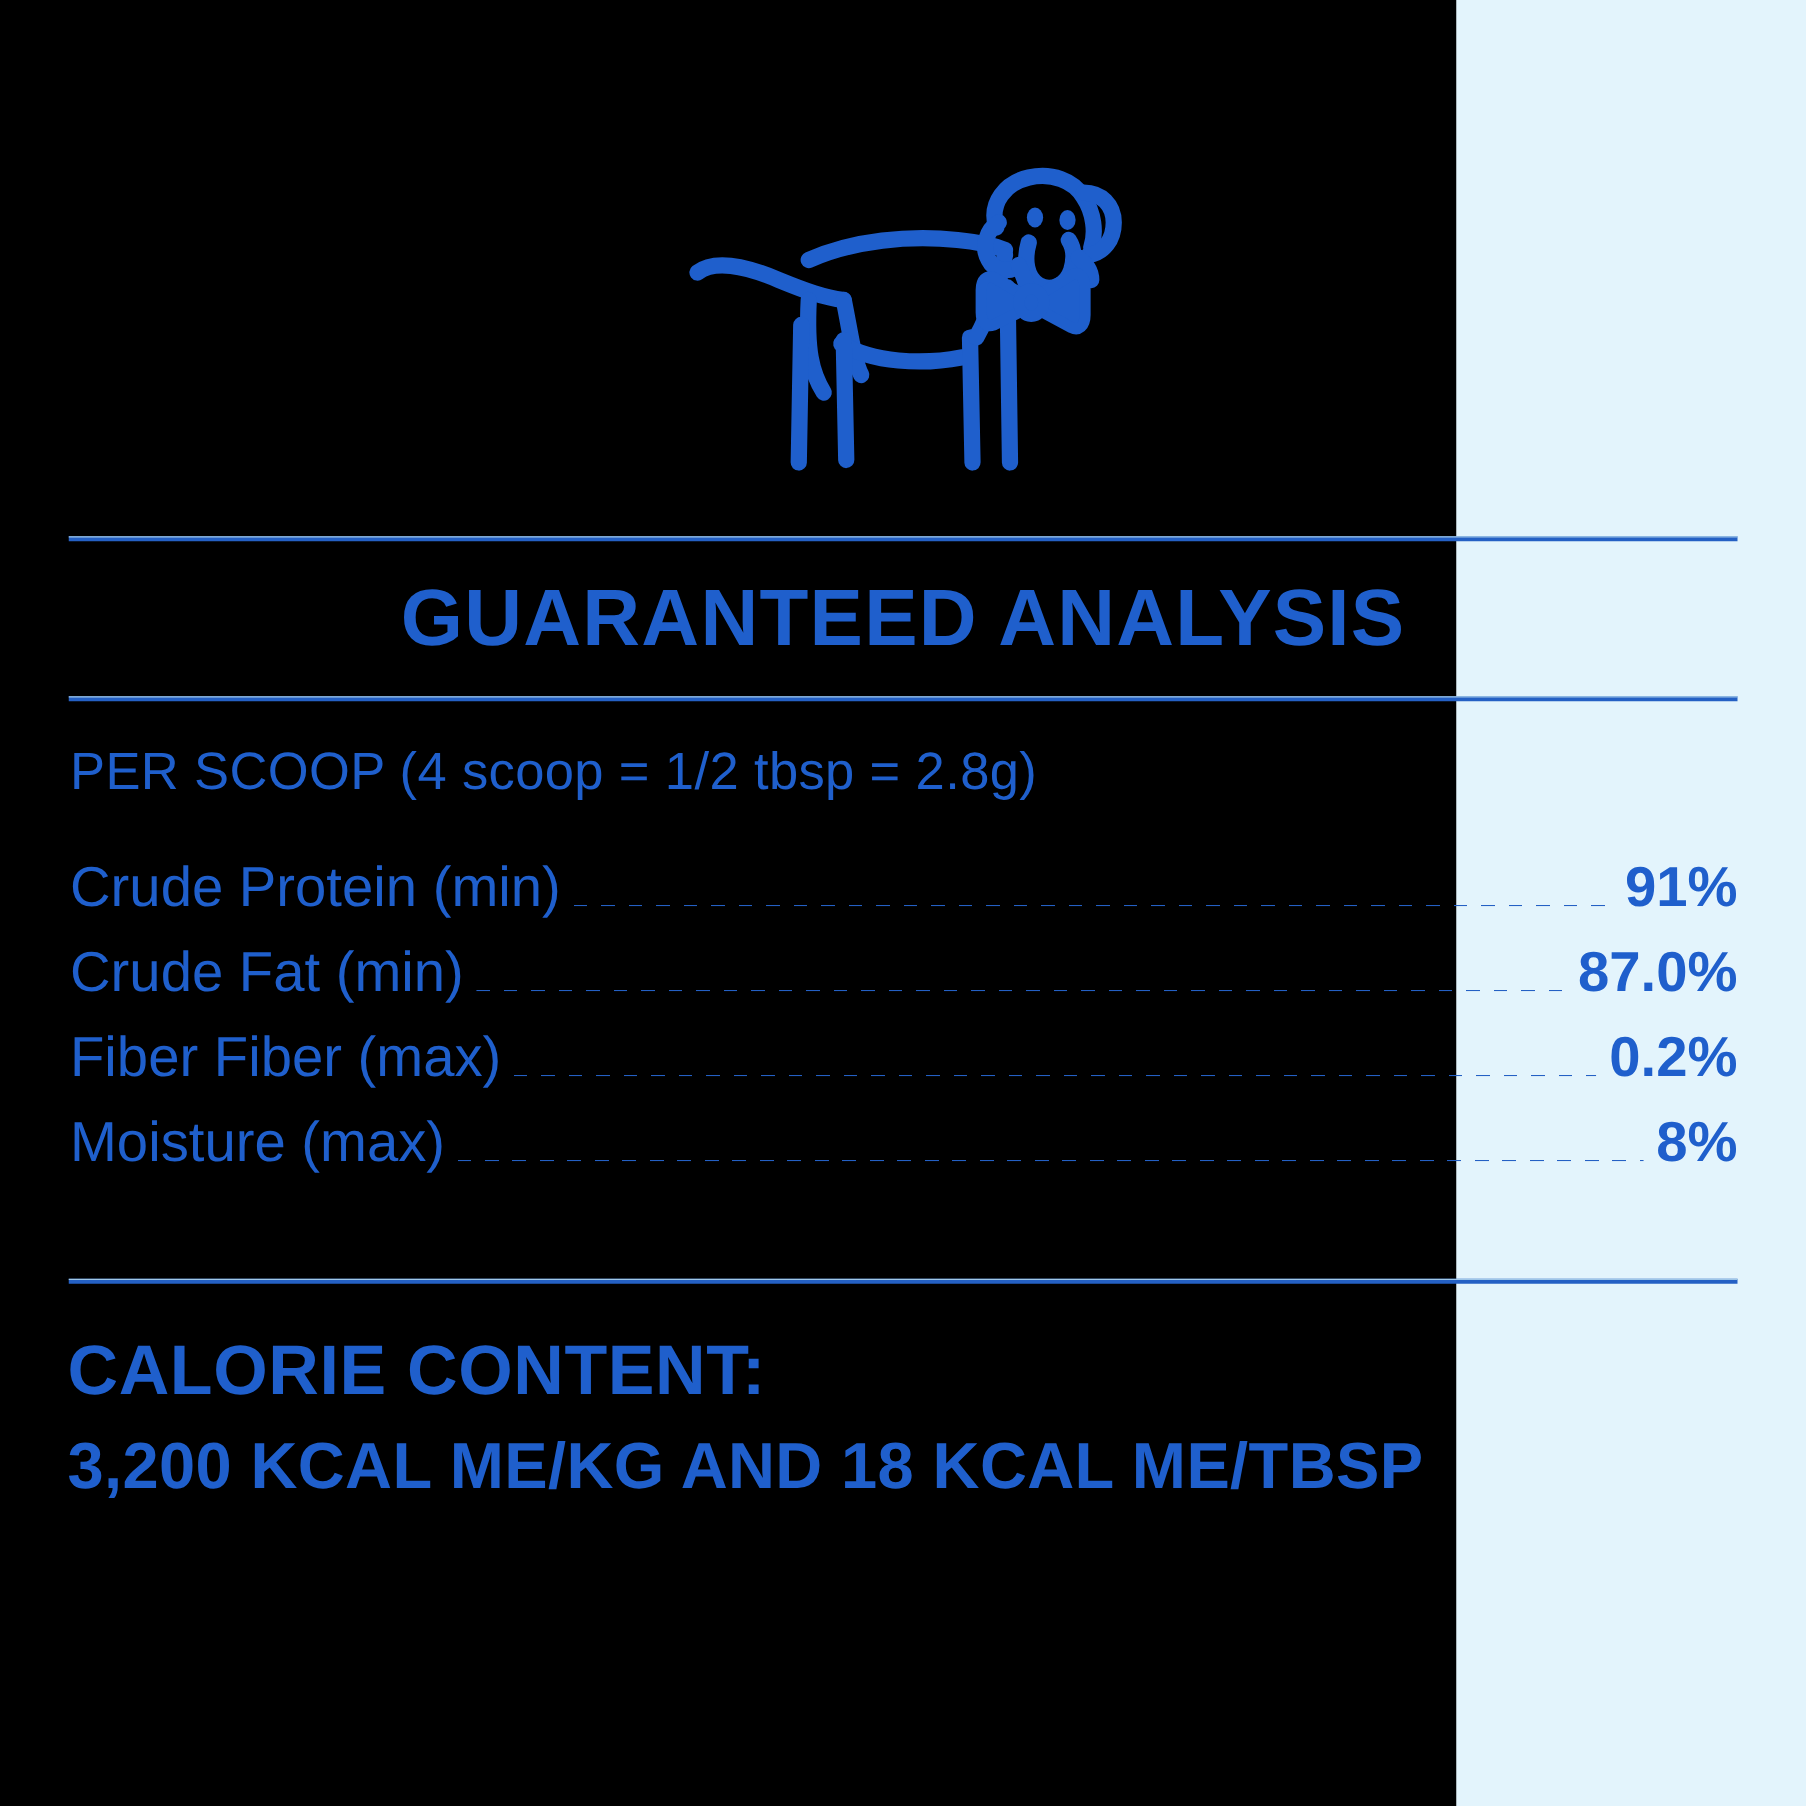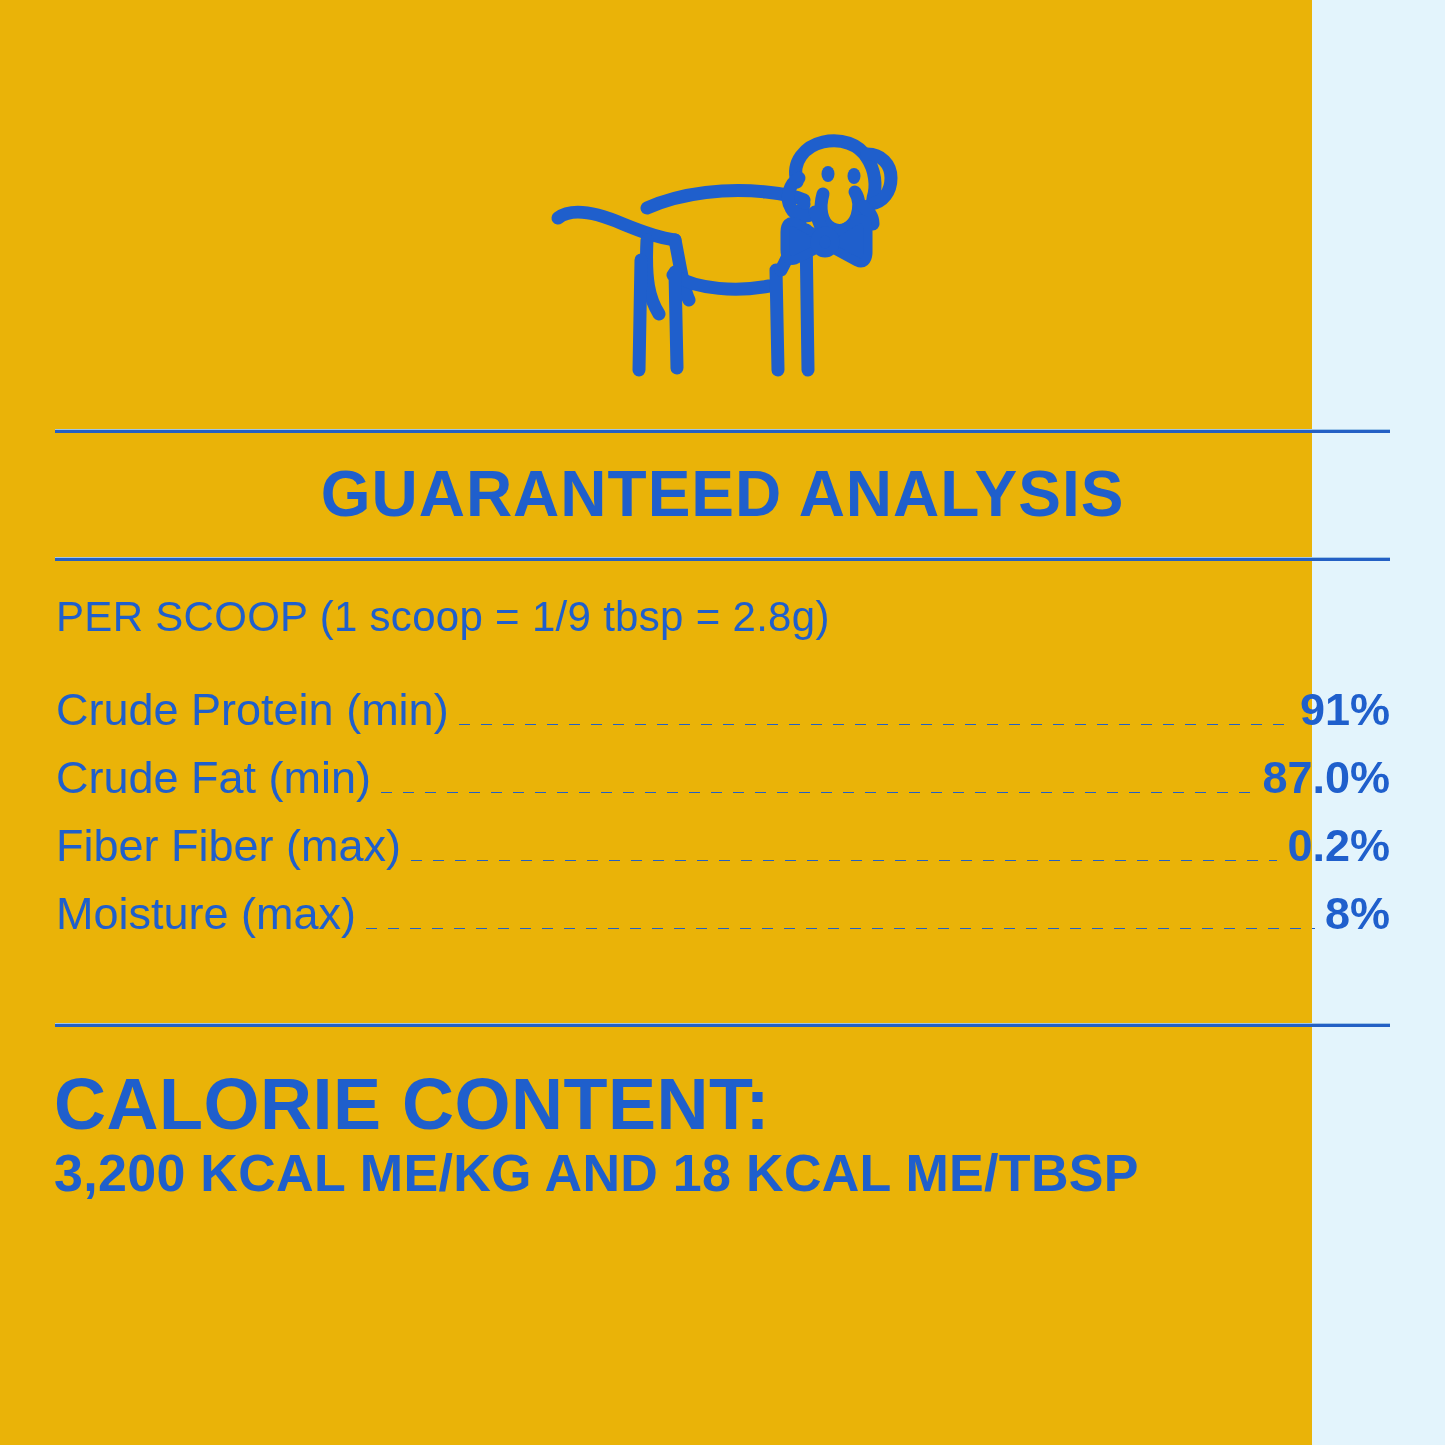--- a/index.html
+++ b/index.html
@@ -7,23 +7,23 @@
   html, body {
     width: 1445px;
     height: 1445px;
     background: #e3f4fc;
     font-family: "Liberation Sans", sans-serif;
     overflow: hidden;
   }
 
   .panel {
     position: relative;
-    width: 1312px;
+    width: 1165px;
     height: 1445px;
-    background: #eab308;
+    background: #000000;
   }
 
   
   .logo-wrap {
     position: absolute;
     top: 120px;
     left: 0;
     width: 1445px;
     height: 275px;
     display: flex;
@@ -119,21 +119,21 @@
     white-space: nowrap;
     flex: 0 0 auto;
     text-align: right;
   }
 
   
   .cal-heading {
     position: absolute;
     top: 1068px;
     left: 54px;
-    font-size: 72px;
+    font-size: 56px;
     font-weight: 700;
     letter-spacing: 0.5px;
     color: #1f5fcc;
     line-height: 1;
   }
   .cal-value {
     position: absolute;
     top: 1147px;
     left: 54px;
     font-size: 52px;
@@ -196,21 +196,21 @@
       </g>
     </svg>
   </div>
 
   <div class="rule rule-top"></div>
   <div class="rule rule-mid"></div>
   <div class="rule rule-bottom"></div>
 
   <div class="ga-title">GUARANTEED ANALYSIS</div>
 
-  <div class="serving">PER SCOOP (1 scoop = 1/9 tbsp = 2.8g)</div>
+  <div class="serving">PER SCOOP (4 scoop = 1/2 tbsp = 2.8g)</div>
 
   <div class="rows">
 
     <div class="row">
       <span class="row-label">Crude Protein (min)</span>
       <span class="leader"></span>
       <span class="row-value">91%</span>
     </div>
 
     <div class="row">

